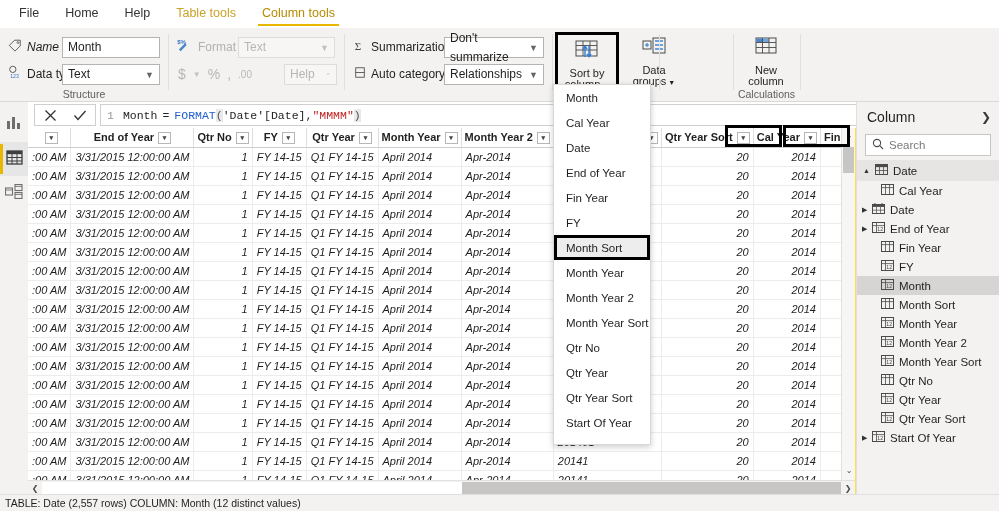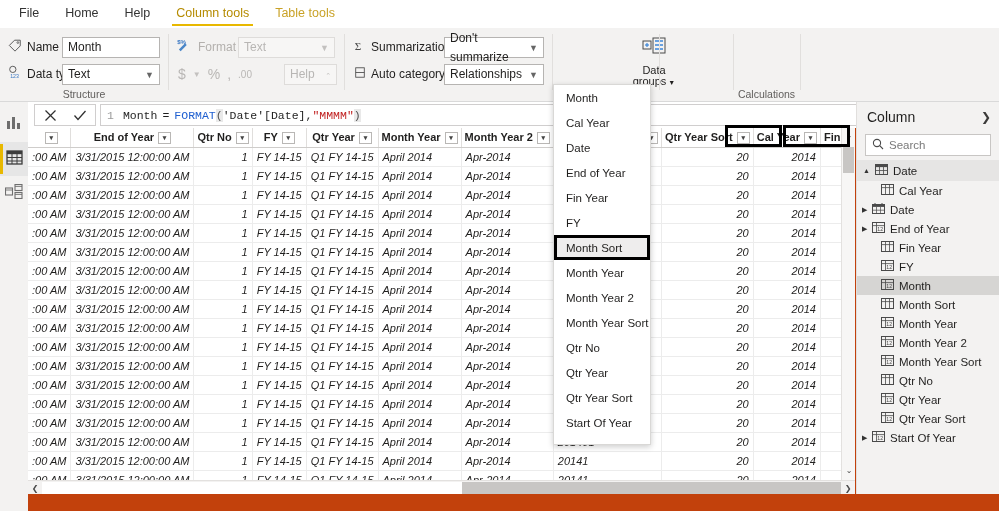--- a/index.html
+++ b/index.html
@@ -4,21 +4,21 @@
 <style>
   * { box-sizing: border-box; }
   html, body {
     margin: 0; padding: 0;
     width: 999px; height: 511px;
     overflow: hidden;
     font-family: "Liberation Sans", sans-serif;
     background: #ffffff;
     -webkit-font-smoothing: antialiased;
   }
-  #app { position: relative; width: 999px; height: 511px; background: #c2410c; }
+  #app { position: relative; width: 999px; height: 511px; background: #fde047; }
 
   
   .tabbar {
     position: absolute; top: 0; left: 0; width: 999px; height: 28px;
     background: #ffffff; display: flex; align-items: center;
     padding-left: 6px;
   }
   .tab {
     font-size: 12.5px; color: #333333; padding: 4px 13px 6px 13px;
     cursor: default; white-space: nowrap; position: relative;
@@ -226,28 +226,28 @@
 </style>
 </head>
 <body>
 
 <div id="app">
 
   <div class="tabbar">
     <div class="tab"><span>File</span></div>
     <div class="tab"><span>Home</span></div>
     <div class="tab"><span>Help</span></div>
+    <div class="tab accent"><span>Table tools</span></div>
     <div class="tab active"><span>Column tools</span></div>
-    <div class="tab accent"><span>Table tools</span></div>
   </div>
 
   <div class="ribbon">
 
     <div class="grp" style="left:0; width:168px;">
-      <div class="fieldrow" style="left:8px; top:10px;">
+      <div class="fieldrow" style="left:8px; top:10px;font-style:italic;">
         <span class="icon">
           <svg width="14" height="14" viewBox="0 0 16 16">
             <path d="M1.5 8.5 L7.5 2.5 L14 2.5 L14 9 L8 15 Z" fill="none" stroke="#5a5a5a" stroke-width="1.1"></path>
             <circle cx="11.3" cy="5.2" r="1" fill="none" stroke="#5a5a5a" stroke-width="1"></circle>
           </svg>
         </span>
         <span class="fieldlabel">Name</span>
       </div>
       <div class="txtbox" style="position:absolute; left:62px; top:9px; width:98px;">
         <span>Month</span>
@@ -322,20 +322,35 @@
         <span class="fieldlabel">Auto category</span>
       </div>
       <div class="txtbox combo" style="position:absolute; left:99px; top:36px; width:100px;">
         <span>Relationships</span>
         <span class="chev">▼</span>
       </div>
     </div>
     <div class="grp-sep" style="left:552px;"></div>
 
     <div class="grp" style="left:553px; width:120px;">
+      <div class="bigbtn sel" style="left:2px; width:64px;">
+        <span class="icon">
+          <svg width="26" height="20" viewBox="0 0 26 20">
+            <rect x="2" y="1" width="21" height="15" fill="none" stroke="#4a4a4a" stroke-width="1"></rect>
+            <line x1="2" y1="5.5" x2="23" y2="5.5" stroke="#4a4a4a" stroke-width="0.9"></line>
+            <line x1="2" y1="10" x2="23" y2="10" stroke="#4a4a4a" stroke-width="0.9"></line>
+            <line x1="9" y1="1" x2="9" y2="16" stroke="#4a4a4a" stroke-width="0.9"></line>
+            <line x1="16" y1="1" x2="16" y2="16" stroke="#4a4a4a" stroke-width="0.9"></line>
+            <path d="M11 17 L11 6 M11 6 L9 9 M11 6 L13 9" stroke="#2f7fd6" stroke-width="1.4" fill="none"></path>
+            <path d="M15 6 L15 17 M15 17 L13 14 M15 17 L17 14" stroke="#2f7fd6" stroke-width="1.4" fill="none"></path>
+          </svg>
+        </span>
+        <span class="blbl">Sort by</span>
+        <span style="line-height:11px;"><span>column</span><span style="font-size:7px; margin-left:2px;">▼</span></span>
+      </div>
       <div class="bigbtn" style="left:72px; width:58px;">
         <span class="icon">
           <svg width="24" height="20" viewBox="0 0 24 20">
             <rect x="1" y="4" width="8" height="8" fill="none" stroke="#4a4a4a" stroke-width="1"></rect>
             <line x1="5" y1="6" x2="5" y2="10" stroke="#2f7fd6" stroke-width="1.1"></line>
             <line x1="3" y1="8" x2="7" y2="8" stroke="#2f7fd6" stroke-width="1.1"></line>
             <rect x="11" y="1" width="12" height="15" fill="none" stroke="#4a4a4a" stroke-width="1"></rect>
             <line x1="13" y1="4" x2="21" y2="4" stroke="#2f7fd6" stroke-width="1.4"></line>
             <line x1="13" y1="8" x2="21" y2="8" stroke="#2f7fd6" stroke-width="1.4"></line>
             <line x1="13" y1="12" x2="21" y2="12" stroke="#2f7fd6" stroke-width="1.4"></line>
@@ -344,20 +359,35 @@
         <span class="blbl">Data</span>
         <span style="line-height:11px;"><span>groups</span><span style="font-size:7px; margin-left:2px;">▼</span></span>
       </div>
       <div class="grp-label">Sort</div>
     </div>
     <div class="grp-sep" style="left:659px;"></div>
 
     <div class="grp-sep" style="left:733px;"></div>
 
     <div class="grp" style="left:734px; width:65px;">
+      <div class="bigbtn" style="left:2px; width:60px;">
+        <span class="icon">
+          <svg width="26" height="20" viewBox="0 0 26 20">
+            <rect x="3" y="1" width="20" height="15" fill="none" stroke="#4a4a4a" stroke-width="1"></rect>
+            <rect x="3.5" y="1.5" width="6" height="4" fill="#4a86c8"></rect>
+            <rect x="9.5" y="1.5" width="6.5" height="4" fill="#6fa4dc"></rect>
+            <line x1="3" y1="5.5" x2="23" y2="5.5" stroke="#4a4a4a" stroke-width="0.9"></line>
+            <line x1="3" y1="10.5" x2="23" y2="10.5" stroke="#4a4a4a" stroke-width="0.9"></line>
+            <line x1="9.5" y1="1" x2="9.5" y2="16" stroke="#4a4a4a" stroke-width="0.9"></line>
+            <line x1="16" y1="1" x2="16" y2="16" stroke="#4a4a4a" stroke-width="0.9"></line>
+          </svg>
+        </span>
+        <span class="blbl">New</span>
+        <span style="line-height:11px;">column</span>
+      </div>
       <div class="grp-label">Calculations</div>
     </div>
     <div class="grp-sep" style="left:800px;"></div>
   </div>
 
   <div class="leftnav">
     <div class="navbtn" style="margin-top:6px;">
       <span class="icon">
         <svg width="16" height="14" viewBox="0 0 16 14">
           <rect x="1" y="5" width="3" height="8" fill="#6e6e6e"></rect>
@@ -874,14 +904,17 @@
       <div class="mitem sel">Month Sort</div>
       <div class="mitem">Month Year</div>
       <div class="mitem">Month Year 2</div>
       <div class="mitem">Month Year Sort</div>
       <div class="mitem">Qtr No</div>
       <div class="mitem">Qtr Year</div>
       <div class="mitem">Qtr Year Sort</div>
       <div class="mitem">Start Of Year</div>
     </div>
 
+  <div class="status">
+    <span>TABLE: Date (2,557 rows) COLUMN: Month (12 distinct values)</span>
+  </div>
 
 </div>
 
 </body></html>

